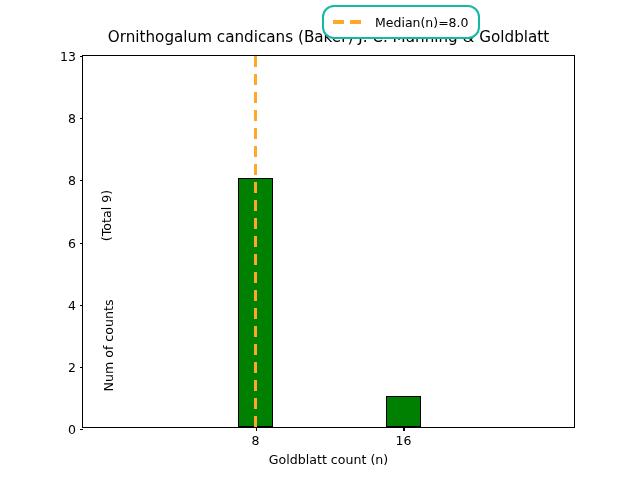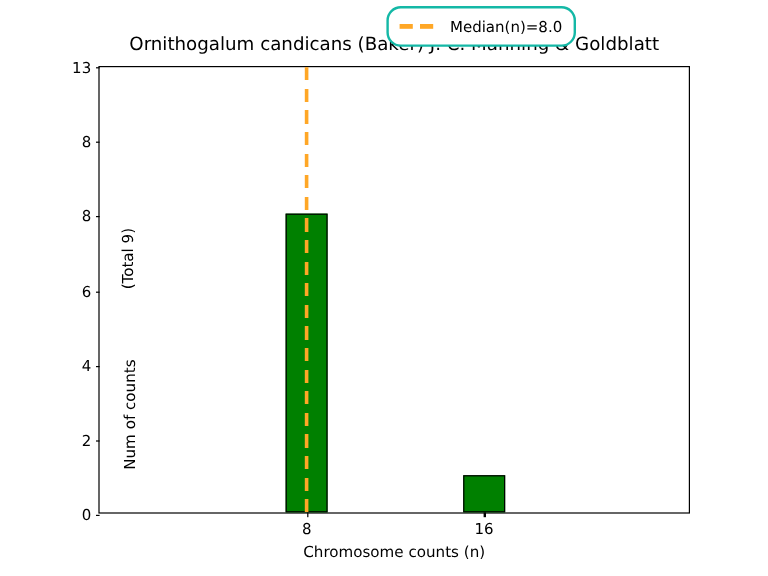--- a/index.html
+++ b/index.html
@@ -211,21 +211,21 @@
         <div class="xtick-label" style="left: 172.55px;">8</div>
         <div class="xtick-mark" style="left: 320.45px;"></div>
         <div class="xtick-label" style="left: 320.45px;">16</div>
       </div>
 
     <div class="ylabel-rot" id="ylabel-main">Num of counts</div>
     <div class="ylabel-rot" id="ylabel-sub">(Total 9)</div>
 
   </div>
 
-  <div id="xlabel">Chromosome counts (n)</div>
+  <div id="xlabel">Goldblatt count (n)</div>
 
   <div id="legend">
     <div class="legend-row">
       <span class="legend-sample">
         <span class="dash d1" style="background: rgb(255, 167, 38);"></span>
           <span class="dash d2" style="background: rgb(255, 167, 38);"></span>
       </span>
       <span class="legend-text">Median(n)=8.0</span>
     </div>
   </div>

